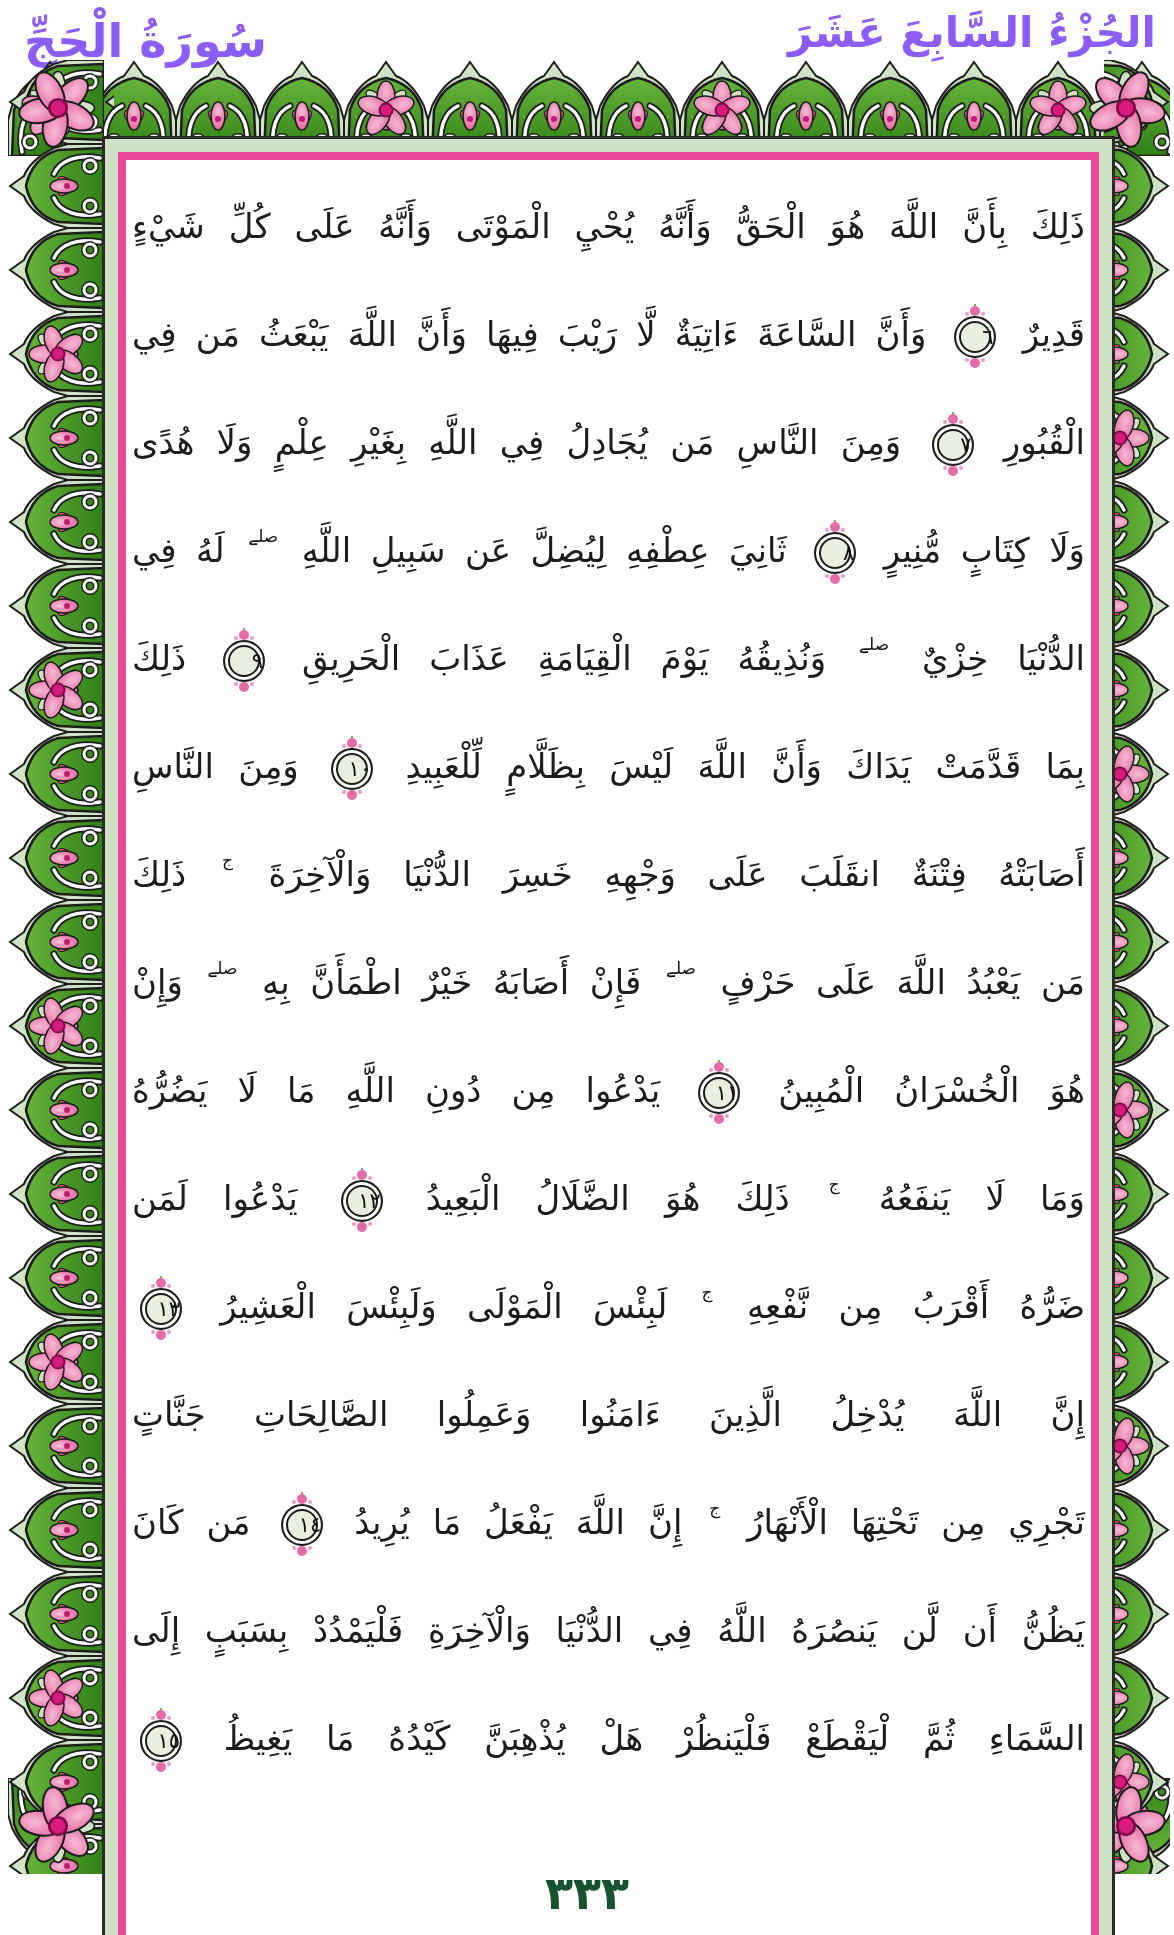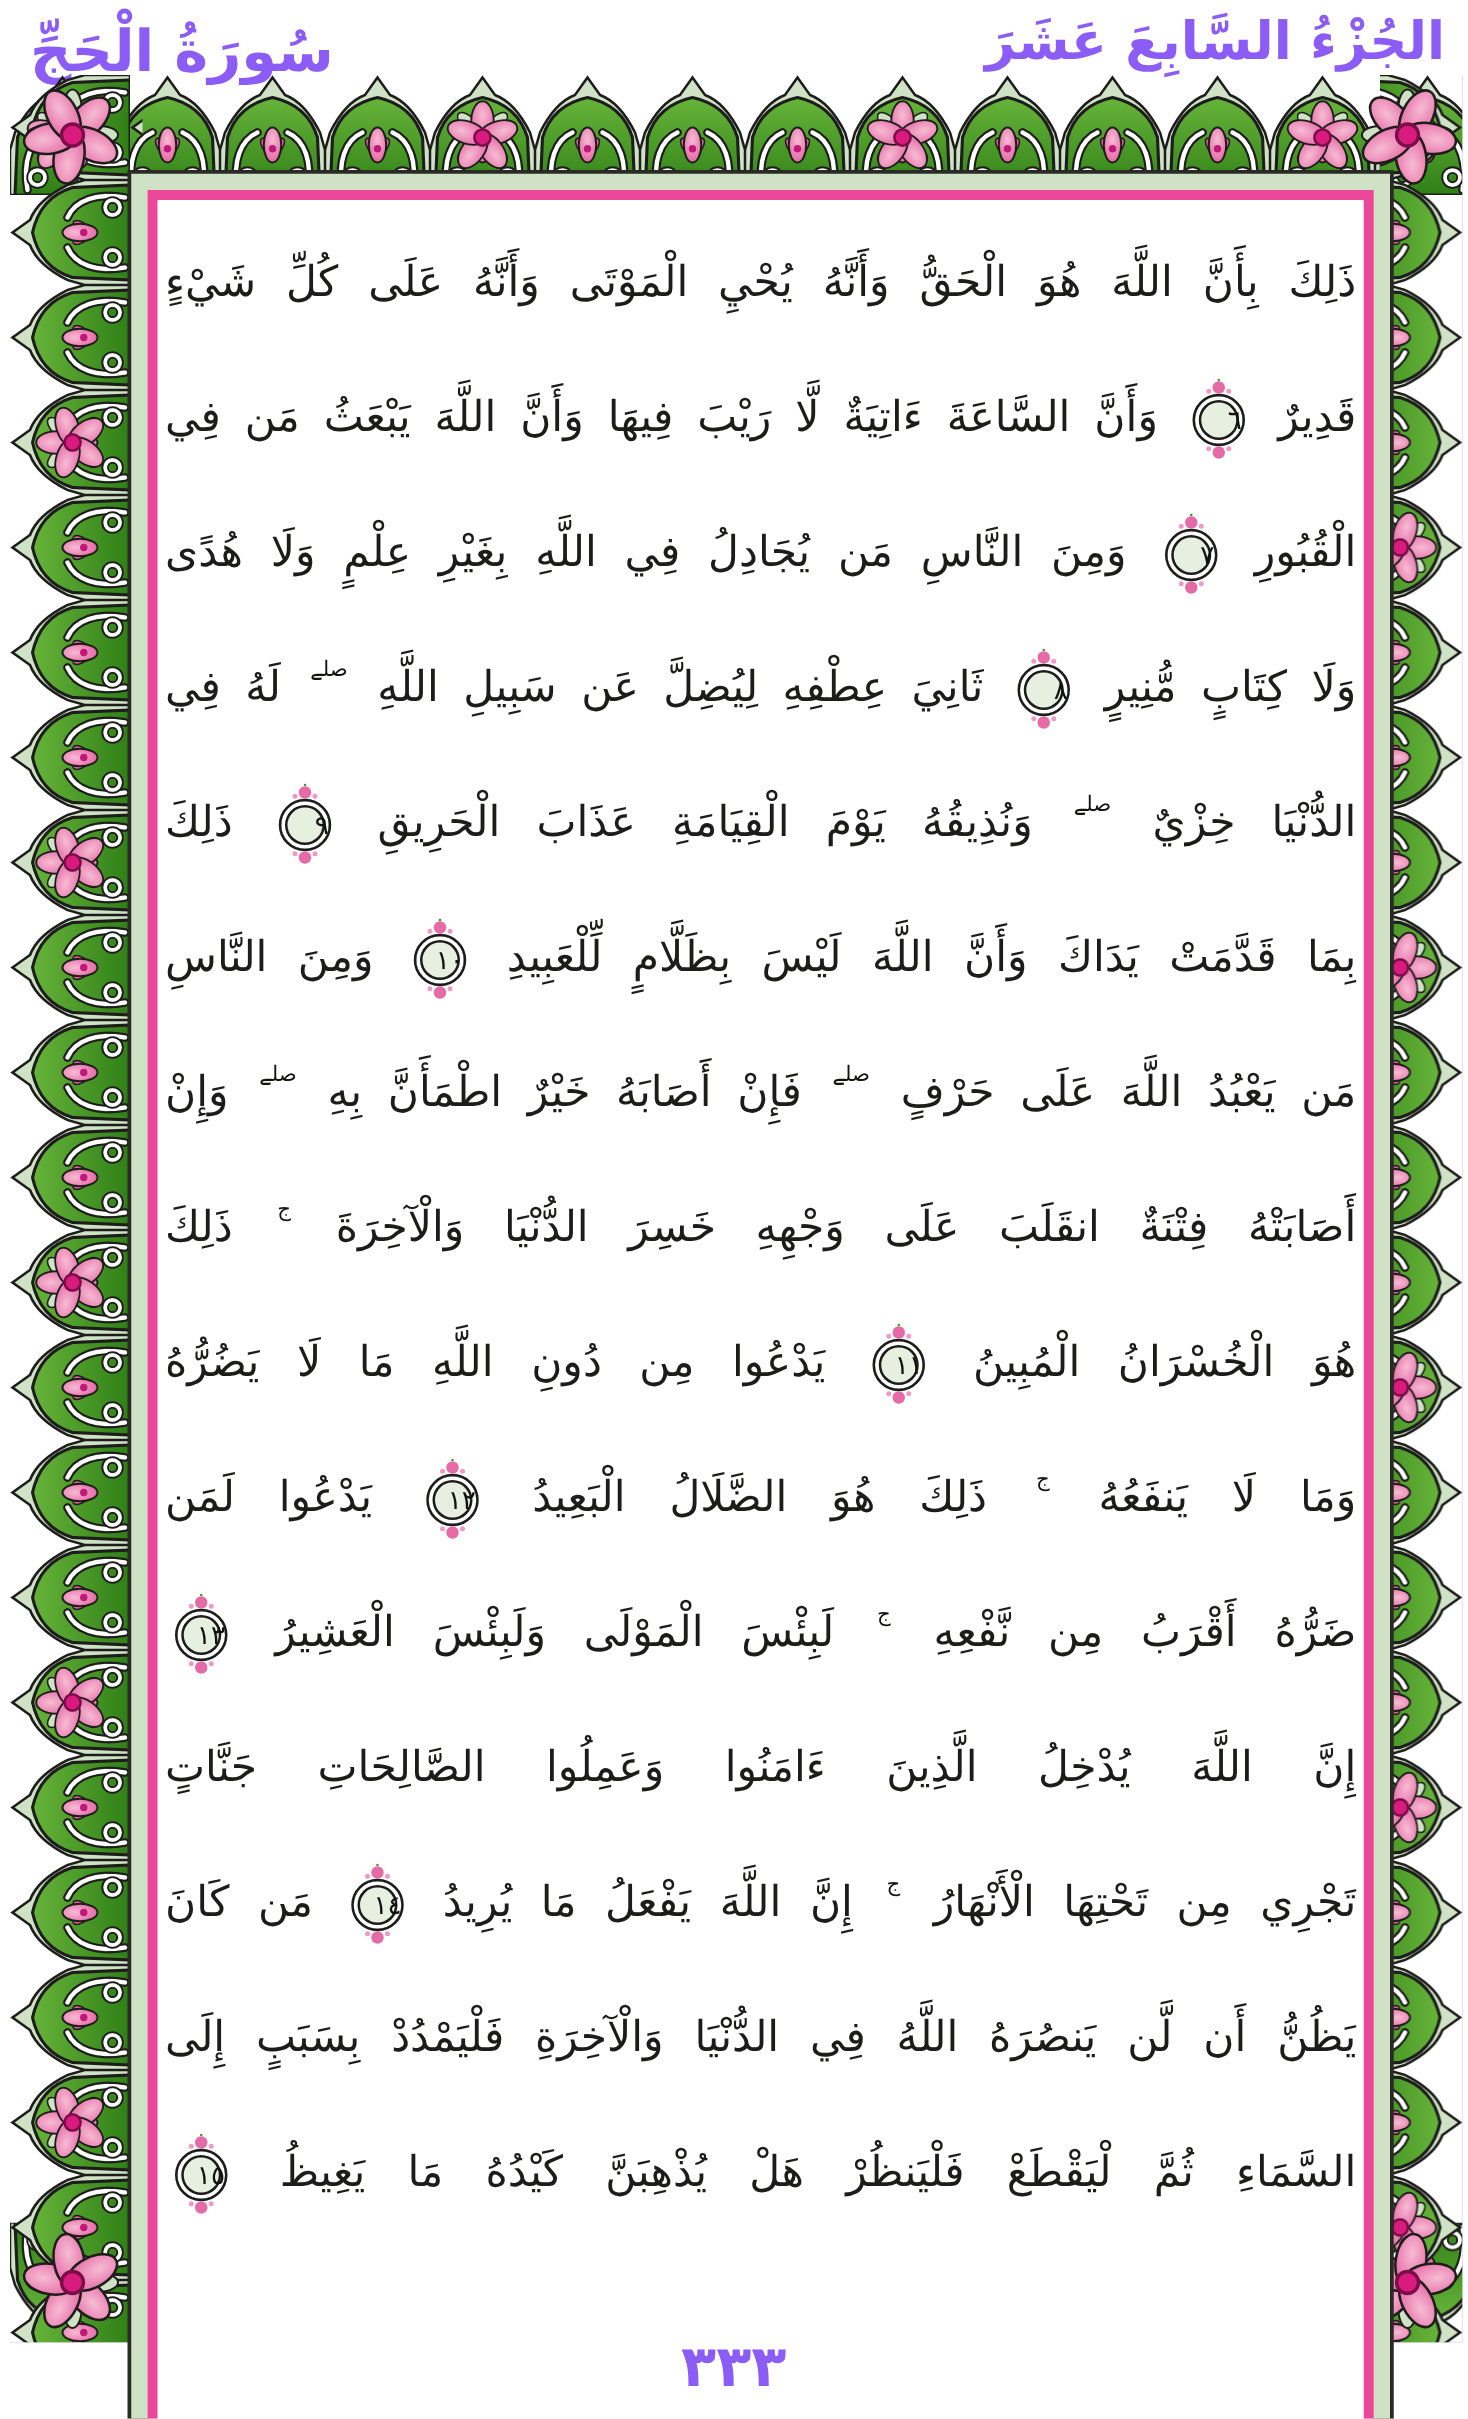--- a/index.html
+++ b/index.html
@@ -46,21 +46,21 @@
     box-shadow:-8px -3px 0 -3px #ef9ac4, 8px -3px 0 -3px #ef9ac4;
   }
   
   .waqf{
     display:inline-block; font-size:17px; color:#14140f;
     vertical-align:20px; margin:0 4px; line-height:normal;
   }
   
   .pagenum{
     position:absolute; top:1866px; left:0; right:0; text-align:center;
-    font-size:46px; font-weight:bold; color:#8b5cf6;
+    font-size:46px; font-weight:bold; color:#14532d;
   }
 </style>
 </head>
 <body>
 
 <div class="page">
 
   <div class="hdr hdr-right">الجُزْءُ السَّابِعَ عَشَرَ</div>
   <div class="hdr hdr-left">سُورَةُ الْحَجِّ</div>
 
@@ -153,22 +153,22 @@
   </svg>
 
   <div class="text-window">
     <div class="lines">
         <div class="qline"><span class="seg">ذَلِكَ بِأَنَّ اللَّهَ هُوَ الْحَقُّ وَأَنَّهُ يُحْيِ الْمَوْتَى وَأَنَّهُ عَلَى كُلِّ شَيْءٍ</span> </div>
         <div class="qline"><span class="seg">قَدِيرٌ</span> <span class="vmark">٦</span> <span class="seg">وَأَنَّ السَّاعَةَ ءَاتِيَةٌ لَّا رَيْبَ فِيهَا وَأَنَّ اللَّهَ يَبْعَثُ مَن فِي</span> </div>
         <div class="qline"><span class="seg">الْقُبُورِ</span> <span class="vmark">٧</span> <span class="seg">وَمِنَ النَّاسِ مَن يُجَادِلُ فِي اللَّهِ بِغَيْرِ عِلْمٍ وَلَا هُدًى</span> </div>
         <div class="qline"><span class="seg">وَلَا كِتَابٍ مُّنِيرٍ</span> <span class="vmark">٨</span> <span class="seg">ثَانِيَ عِطْفِهِ لِيُضِلَّ عَن سَبِيلِ اللَّهِ</span> <span class="waqf">صلے</span> <span class="seg">لَهُ فِي</span> </div>
         <div class="qline"><span class="seg">الدُّنْيَا خِزْيٌ</span> <span class="waqf">صلے</span> <span class="seg">وَنُذِيقُهُ يَوْمَ الْقِيَامَةِ عَذَابَ الْحَرِيقِ</span> <span class="vmark">٩</span> <span class="seg">ذَلِكَ</span> </div>
         <div class="qline"><span class="seg">بِمَا قَدَّمَتْ يَدَاكَ وَأَنَّ اللَّهَ لَيْسَ بِظَلَّامٍ لِّلْعَبِيدِ</span> <span class="vmark">١٠</span> <span class="seg">وَمِنَ النَّاسِ</span> </div>
+        <div class="qline"><span class="seg">أَصَابَتْهُ فِتْنَةٌ انقَلَبَ عَلَى وَجْهِهِ خَسِرَ الدُّنْيَا وَالْآخِرَةَ</span> <span class="waqf">ج</span> <span class="seg">ذَلِكَ</span> </div>
         <div class="qline"><span class="seg">مَن يَعْبُدُ اللَّهَ عَلَى حَرْفٍ</span> <span class="waqf">صلے</span> <span class="seg">فَإِنْ أَصَابَهُ خَيْرٌ اطْمَأَنَّ بِهِ</span> <span class="waqf">صلے</span> <span class="seg">وَإِنْ</span> </div>
-        <div class="qline"><span class="seg">أَصَابَتْهُ فِتْنَةٌ انقَلَبَ عَلَى وَجْهِهِ خَسِرَ الدُّنْيَا وَالْآخِرَةَ</span> <span class="waqf">ج</span> <span class="seg">ذَلِكَ</span> </div>
         <div class="qline"><span class="seg">هُوَ الْخُسْرَانُ الْمُبِينُ</span> <span class="vmark">١١</span> <span class="seg">يَدْعُوا مِن دُونِ اللَّهِ مَا لَا يَضُرُّهُ</span> </div>
         <div class="qline"><span class="seg">وَمَا لَا يَنفَعُهُ</span> <span class="waqf">ج</span> <span class="seg">ذَلِكَ هُوَ الضَّلَالُ الْبَعِيدُ</span> <span class="vmark">١٢</span> <span class="seg">يَدْعُوا لَمَن</span> </div>
         <div class="qline"><span class="seg">ضَرُّهُ أَقْرَبُ مِن نَّفْعِهِ</span> <span class="waqf">ج</span> <span class="seg">لَبِئْسَ الْمَوْلَى وَلَبِئْسَ الْعَشِيرُ</span> <span class="vmark">١٣</span> </div>
         <div class="qline"><span class="seg">إِنَّ اللَّهَ يُدْخِلُ الَّذِينَ ءَامَنُوا وَعَمِلُوا الصَّالِحَاتِ جَنَّاتٍ</span> </div>
         <div class="qline"><span class="seg">تَجْرِي مِن تَحْتِهَا الْأَنْهَارُ</span> <span class="waqf">ج</span> <span class="seg">إِنَّ اللَّهَ يَفْعَلُ مَا يُرِيدُ</span> <span class="vmark">١٤</span> <span class="seg">مَن كَانَ</span> </div>
         <div class="qline"><span class="seg">يَظُنُّ أَن لَّن يَنصُرَهُ اللَّهُ فِي الدُّنْيَا وَالْآخِرَةِ فَلْيَمْدُدْ بِسَبَبٍ إِلَى</span> </div>
         <div class="qline"><span class="seg">السَّمَاءِ ثُمَّ لْيَقْطَعْ فَلْيَنظُرْ هَلْ يُذْهِبَنَّ كَيْدُهُ مَا يَغِيظُ</span> <span class="vmark">١٥</span> </div>
       </div>
   </div>
 

